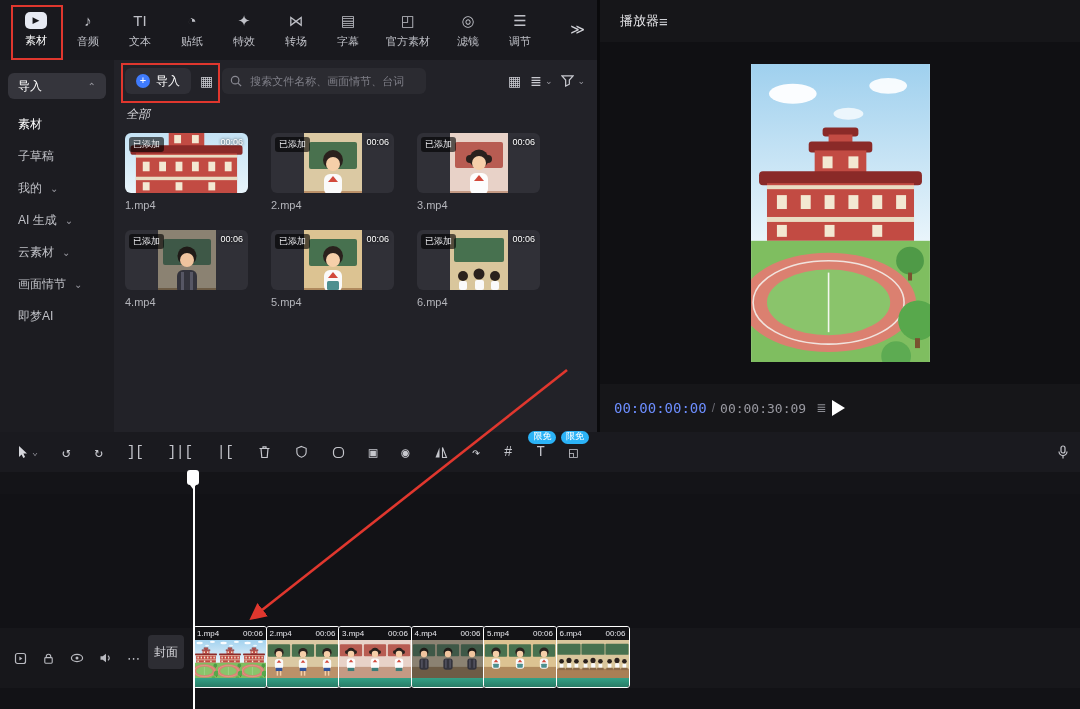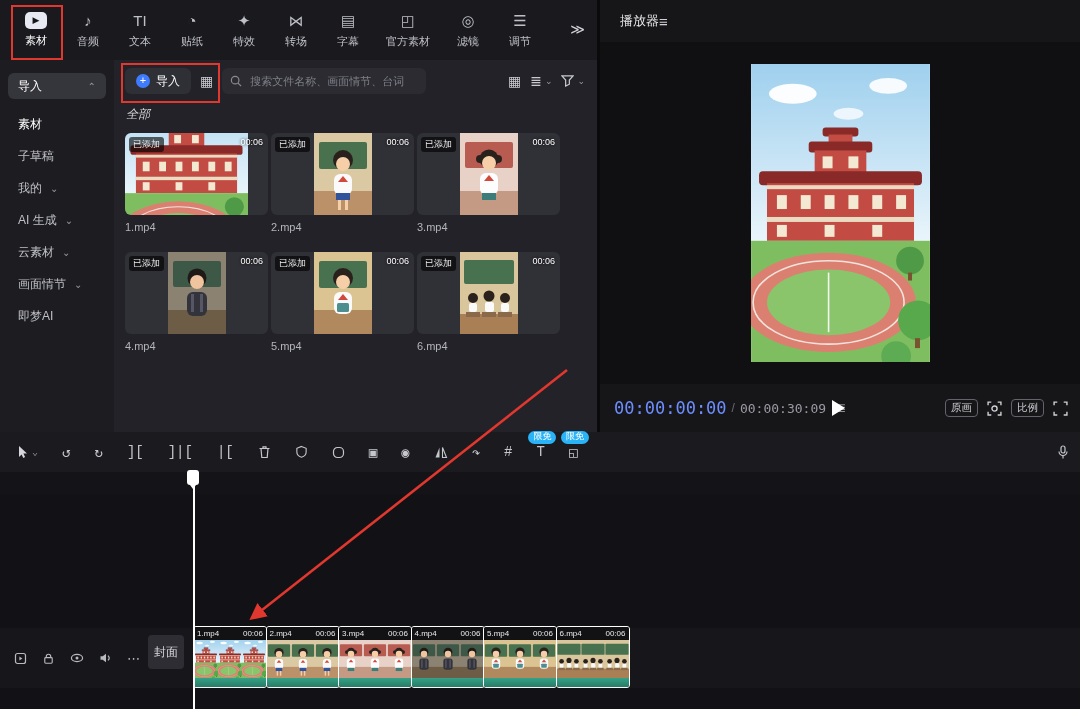--- a/index.html
+++ b/index.html
@@ -33,35 +33,35 @@
   .search{width:204px;height:26px;background:#2b2b31;border-radius:6px;display:flex;align-items:center;padding:0 8px;gap:6px;box-sizing:border-box;flex:0 0 auto;}
   .search svg{flex:0 0 auto;}
   .search input{background:transparent;border:0;outline:0;color:#ddd;font-size:11px;width:100%;font-family:inherit;}
   .search input::placeholder{color:#7f7f88;}
   .lib-sp{flex:1;}
   .v-ic{color:#c9cad0;font-size:14px;display:flex;align-items:center;gap:3px;cursor:pointer;}
   .v-ic .chev{font-size:9px;}
   .sec-label{position:absolute;left:12px;top:46px;color:#d8d8dd;font-size:12px;font-style:italic;}
   .grid{position:absolute;left:11px;top:73px;display:grid;grid-template-columns:repeat(3,146px);row-gap:19px;}
   .card{width:123px;cursor:pointer;}
-  .cardbox{width:123px;height:82px;border-radius:6px;background:#303037;position:relative;overflow:hidden;padding-left:20px;}
+  .cardbox{width:123px;height:60px;border-radius:6px;background:#303037;position:relative;overflow:hidden;}
   .thumb-v{position:absolute;left:50%;top:0;transform:translateX(-50%);width:58px;height:82px;display:block;}
   .thumb-full{position:absolute;inset:0;width:123px;height:82px;display:block;}
   .badge{position:absolute;left:4px;top:4px;background:rgba(0,0,0,.62);color:#ededf0;font-size:9px;padding:1px 4px;border-radius:3px;z-index:2;}
   .dur{position:absolute;right:5px;top:4px;color:#fff;font-size:9px;text-shadow:0 0 3px rgba(0,0,0,.9);z-index:2;}
   .cname{margin-top:6px;color:#b4b5bb;font-size:11px;}
   
   .player{position:absolute;left:600px;top:0;width:480px;height:432px;background:#161619;}
   .p-head{height:42px;display:flex;align-items:center;padding:0 20px;color:#e7e7ea;font-size:13px;}
   .p-menu{color:#cfd0d5;font-size:15px;cursor:pointer;}
   .p-stage{position:absolute;left:0;top:42px;right:0;bottom:48px;background:#101013;display:flex;align-items:center;justify-content:center;}
   .p-video{width:179px;height:298px;background:#fff;}
   .p-video svg{display:block;width:100%;height:100%;}
   .p-ctrl{position:absolute;left:0;right:0;bottom:0;height:48px;display:flex;align-items:center;padding:0 14px;color:#93949b;font-size:12px;}
-  .t-cur{color:#6d8eff;font-family:"DejaVu Sans Mono",monospace;font-size:17px;}
+  .t-cur{color:#6d8eff;font-family:"DejaVu Sans Mono",monospace;font-size:14px;}
   .t-sep{margin:0 5px;color:#6a6a72;}
   .t-tot{color:#9a9aa2;font-family:"DejaVu Sans Mono",monospace;font-size:13px;}
   .t-bars{margin-left:10px;color:#8c8d94;font-size:12px;cursor:pointer;}
   .play-btn{position:absolute;left:232px;top:16px;width:0;height:0;border-left:13px solid #fff;
             border-top:8px solid transparent;border-bottom:8px solid transparent;cursor:pointer;}
   .p-right{position:absolute;right:12px;top:0;height:48px;display:flex;align-items:center;gap:9px;}
   .pill{border:1px solid #63636b;border-radius:4px;padding:1px 5px;font-size:10.5px;color:#cfd0d4;cursor:pointer;}
   .p-svg{display:flex;cursor:pointer;}
   
   .timeline{position:absolute;left:0;top:432px;width:1080px;height:277px;background:#141418;}
@@ -395,35 +395,20 @@
             <use href="#sc-school"></use>
           </svg>
       </div>
     </div>
     <div class="p-ctrl">
       <span class="t-cur">00:00:00:00</span>
       <span class="t-sep">/</span>
       <span class="t-tot">00:00:30:09</span>
       <span class="t-bars">≣</span>
       <span class="play-btn"></span>
-      <div class="p-right">
-        <span class="pill">原画</span>
-        <span class="p-svg">
-          <svg width="15" height="15" viewBox="0 0 14 14">
-            <path d="M1 4V1h3M10 1h3v3M13 10v3h-3M4 13H1v-3" fill="none" stroke="#cfd0d4" stroke-width="1.3"></path>
-            <circle cx="7" cy="7" r="2.4" fill="none" stroke="#cfd0d4" stroke-width="1.3"></circle>
-          </svg>
-        </span>
-        <span class="pill">比例</span>
-        <span class="p-svg">
-          <svg width="15" height="15" viewBox="0 0 14 14">
-            <path d="M1 4V1h3M10 1h3v3M13 10v3h-3M4 13H1v-3" fill="none" stroke="#cfd0d4" stroke-width="1.3"></path>
-          </svg>
-        </span>
-      </div>
     </div>
   </section>
 
   <section class="timeline">
     <div class="tl-bar">
       <span class="tool">
         <svg width="13" height="14" viewBox="0 0 13 14">
             <path d="M3 1v11l2.6-2.6 1.7 3.6 1.8-.9-1.7-3.5H11z" fill="#d6d7dc"></path>
           </svg>
         <span class="chev">⌄</span>

